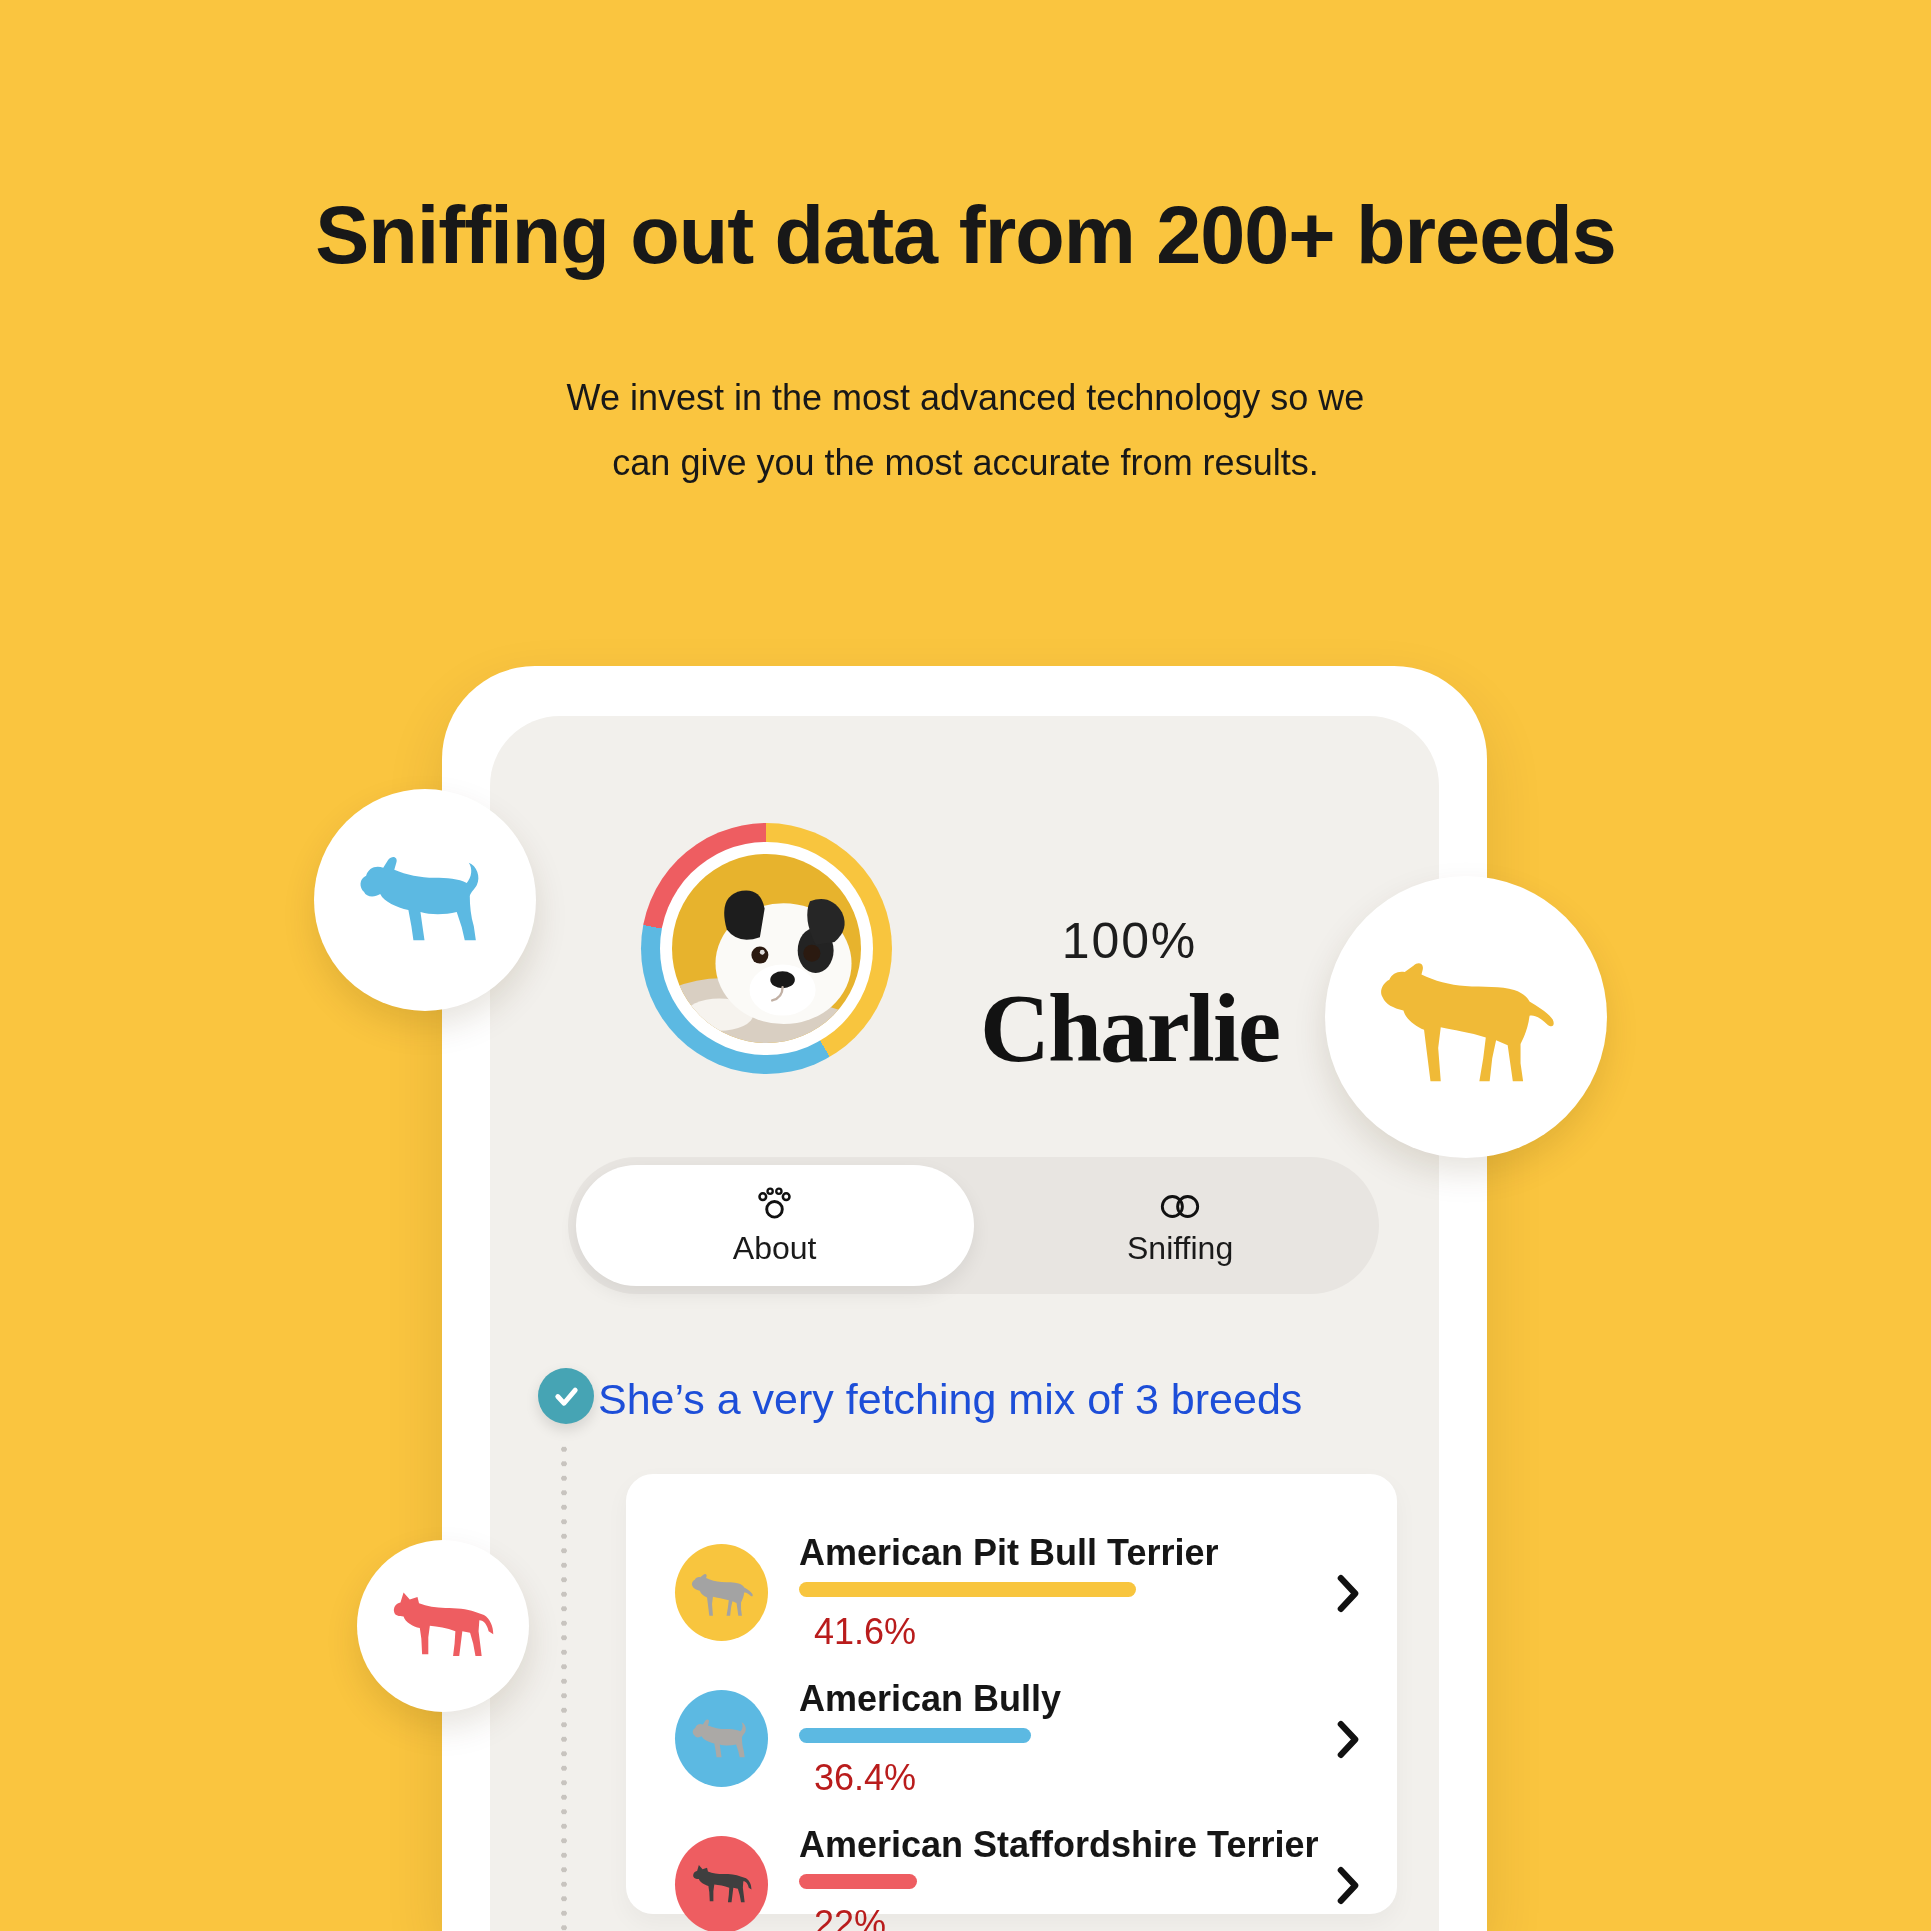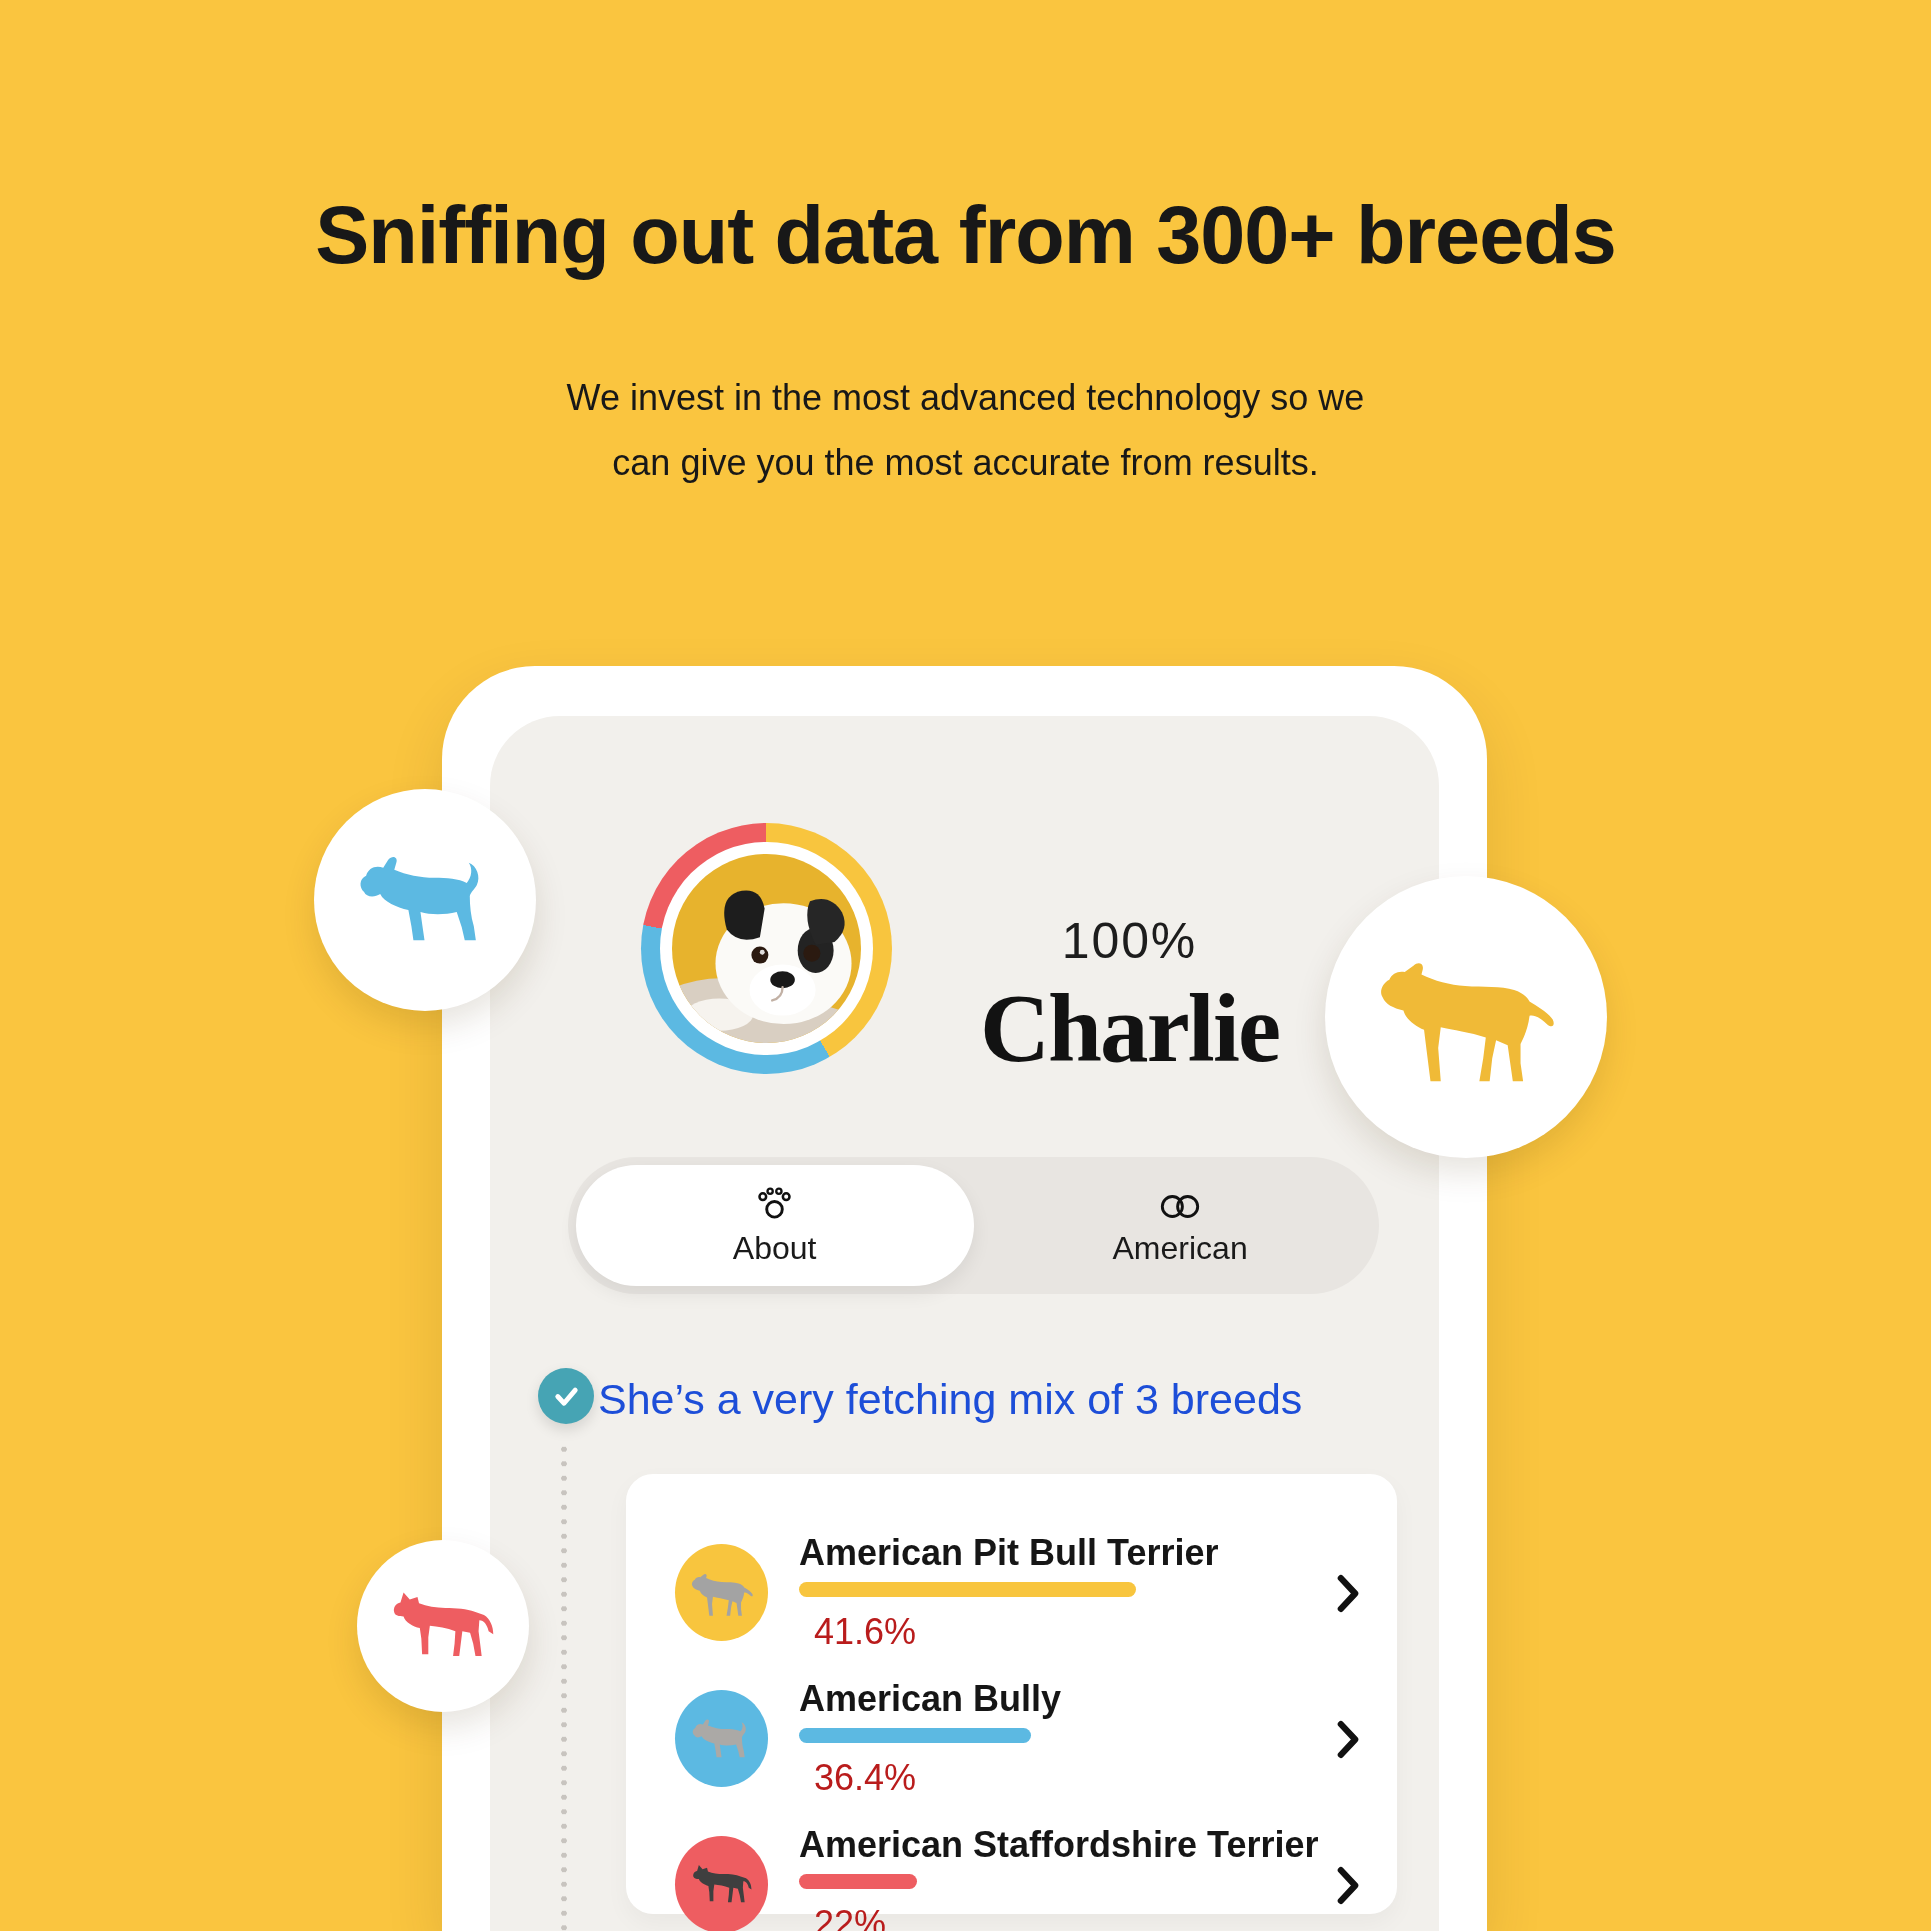--- a/index.html
+++ b/index.html
@@ -109,21 +109,21 @@
 <svg width="0" height="0" style="position:absolute">
   <defs>
     <path id="dog-pitbull" d="M10 45C7 41 9 34 15 31C17 26 22 24 27 25L34 20C37 17 42 18 41 23L40 27C50 32 62 35 74 36C88 37 102 36 112 39C118 41 122 44 124 48C130 52 138 56 142 62C144 66 142 69 138 66C133 61 128 58 124 59C123 68 120 75 117 81L117 96L119 110L111 110L109 96L107 82L98 78L95 92L93 110L85 110L88 92L90 76C78 72 64 70 55 68L53 84L55 110L47 110L44 86L42 70C35 67 28 62 26 55C18 53 12 50 10 45Z"></path>
     <path id="dog-bully" d="M14 52C9 48 9 39 16 36C18 28 26 25 33 28L38 20C42 15 48 17 46 23L44 30C56 35 70 38 84 38C96 38 108 39 116 43C121 37 122 29 118 23C126 26 130 37 126 45C124 49 120 52 119 56C119 66 120 76 123 86L125 100L114 100L111 87L106 72C94 75 80 75 70 72L72 86L74 100L63 100L61 86L58 70C46 67 34 62 30 54C24 58 16 57 14 52Z"></path>
     <path id="dog-amstaff" d="M12 42C10 36 14 30 20 29L24 16L32 25L42 22L44 30C54 34 66 36 78 36C92 36 106 37 116 41L128 45C136 50 140 60 140 70L134 66C132 58 128 52 122 52L121 66L123 82L125 98L117 98L114 82L110 68L100 66L98 82L96 98L88 98L90 82L91 66C80 62 68 60 58 59L56 74L56 96L48 96L47 76L45 62C36 60 26 54 24 47C18 47 13 46 12 42Z"></path>
   </defs>
 </svg>
 
 <div class="canvas">
 
-  <div class="headline">Sniffing out data from 300+ breeds</div>
+  <div class="headline">Sniffing out data from 200+ breeds</div>
   <div class="subtitle">
     <div>We invest in the most advanced technology so we</div>
     <div>can give you the most accurate from results.</div>
   </div>
 
   <div class="phone-outer">
     <div class="phone-inner"></div>
   </div>
 
   <div class="ring" id="breed-ring" style="background: conic-gradient(rgb(248, 197, 62) 0deg, rgb(248, 197, 62) 149.76deg, rgb(92, 185, 226) 149.76deg, rgb(92, 185, 226) 280.8deg, rgb(238, 93, 97) 280.8deg, rgb(238, 93, 97) 360deg);">
@@ -165,21 +165,21 @@
       </span>
       <span>About</span>
     </div>
     <div class="tab">
       <span class="ticon">
         <svg width="44" height="29" viewBox="0 0 46 30">
           <circle cx="15" cy="15" r="10.5" fill="none" stroke="#111" stroke-width="3"></circle>
           <circle cx="31" cy="15" r="10.5" fill="none" stroke="#111" stroke-width="3"></circle>
         </svg>
       </span>
-      <span>American</span>
+      <span>Sniffing</span>
     </div>
   </div>
 
   <div class="check-circle">
     <svg width="33" height="33" viewBox="0 0 34 34">
       <path d="M8 17 L14.5 24 L26 10.5" fill="none" stroke="#fff" stroke-width="5" stroke-linecap="round" stroke-linejoin="round"></path>
     </svg>
   </div>
   <div class="check-text">She’s a very fetching mix of 3 breeds</div>
   <div class="dotline"></div>

